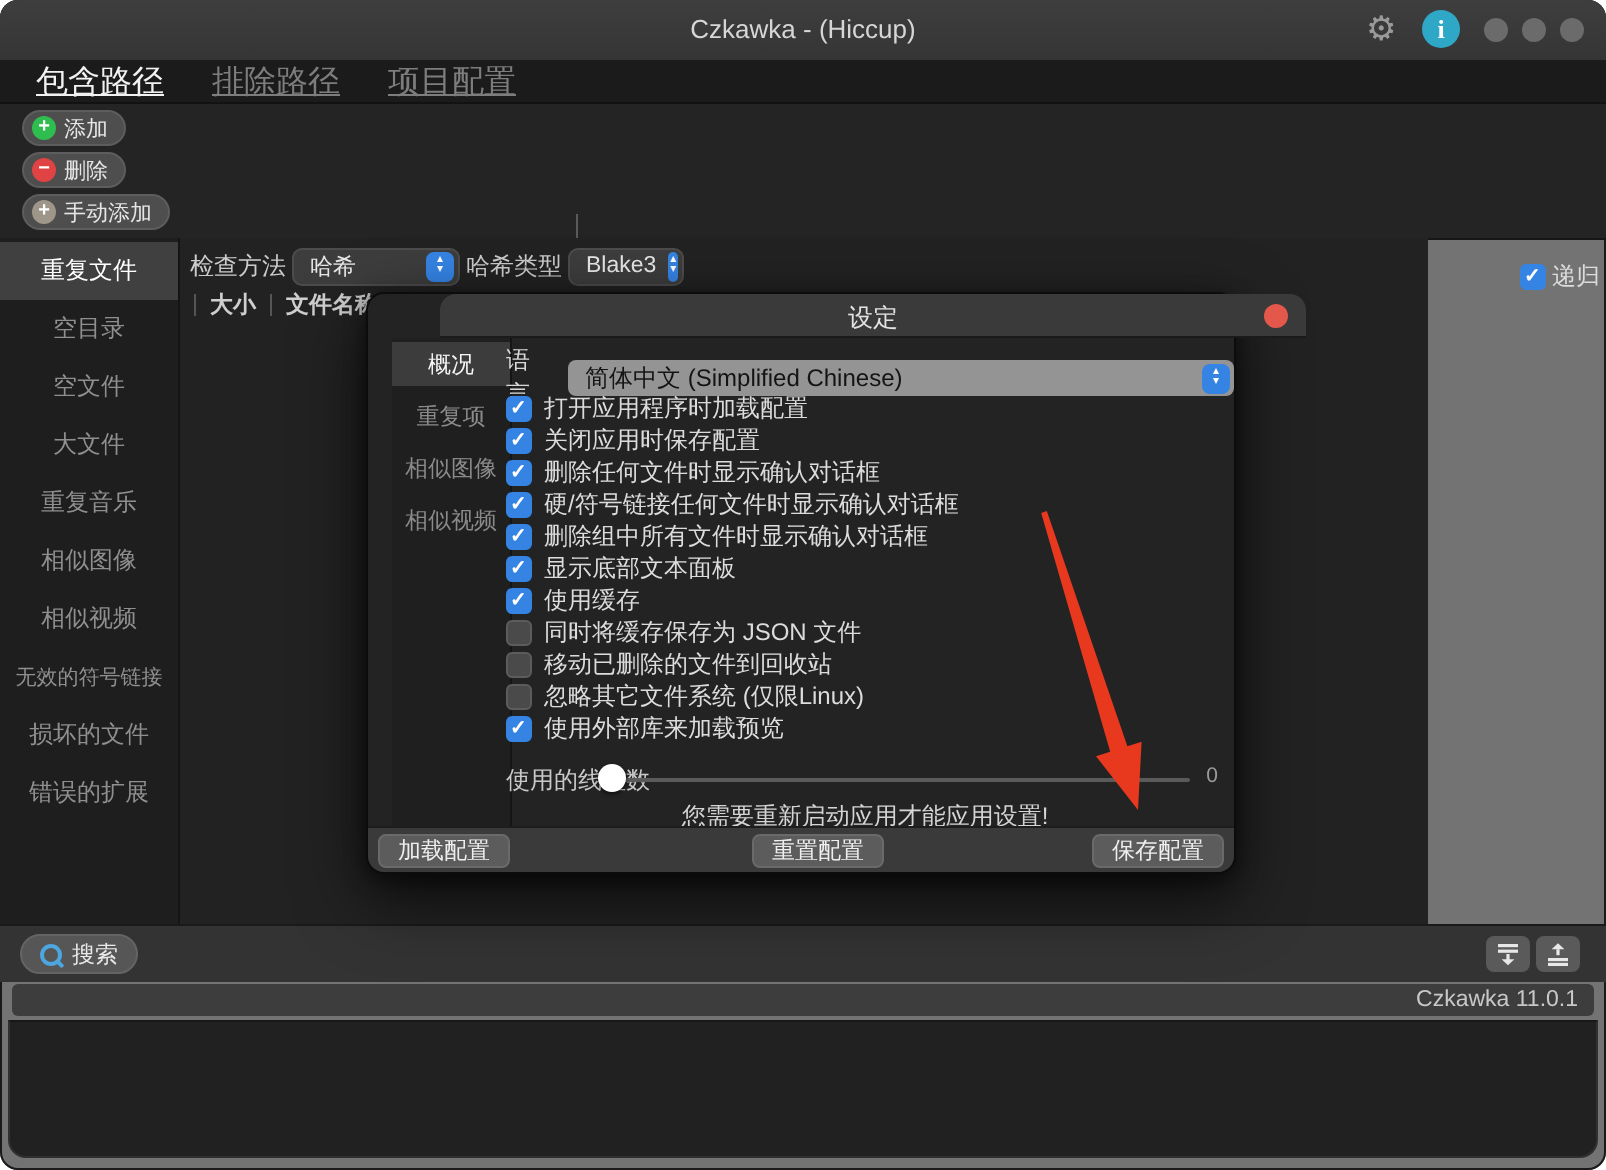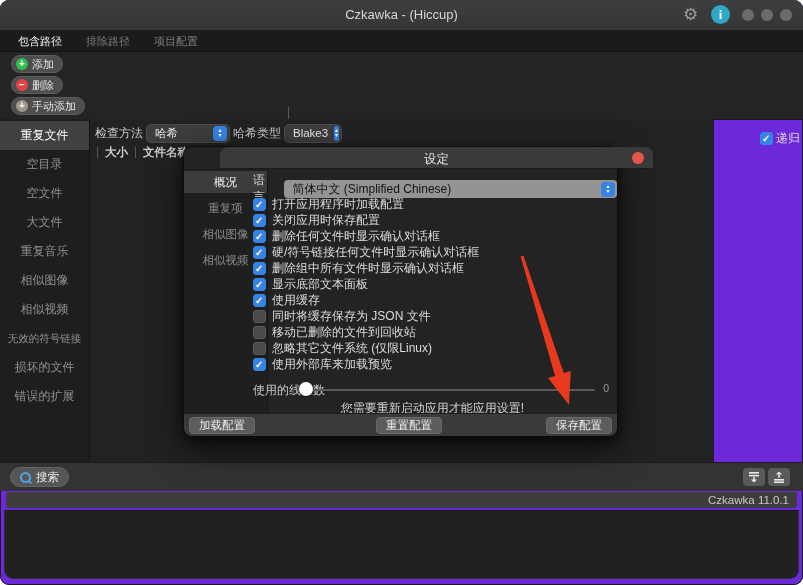--- a/index.html
+++ b/index.html
@@ -1,26 +1,26 @@
 <!DOCTYPE html>
 <html><head>
 <meta charset="utf-8">
 <style>
   html,body{margin:0;padding:0;background:#ffffff;font-family:"Liberation Sans",sans-serif;}
-  .window{position:relative;width:803px;height:585px;background:#6d28d9;border-radius:9px;overflow:hidden;box-shadow:0 0 0 1px #1a1a1a inset;}
+  .window{position:relative;width:803px;height:585px;background:#737373;border-radius:9px;overflow:hidden;box-shadow:0 0 0 1px #1a1a1a inset;}
   
   .titlebar{position:absolute;left:0;top:0;width:803px;height:30px;background:linear-gradient(#3e3e3e,#353535);border-bottom:1px solid #1c1c1c;}
   .title{position:absolute;left:0;right:0;top:7px;text-align:center;color:#d6d6d6;font-size:13px;}
   .gear{position:absolute;left:683px;top:4px;font-size:17px;color:#9a9a9a;cursor:default;}
   .info{position:absolute;left:711px;top:5px;width:19px;height:19px;border-radius:50%;background:#2fa7c7;color:#fff;font-size:13px;font-weight:bold;text-align:center;line-height:19px;font-family:"Liberation Serif",serif;}
   .windots{position:absolute;left:742px;top:9px;display:flex;gap:7px;}
   .windots span{width:12px;height:12px;border-radius:50%;background:#6b6b6b;display:block;}
   
   .tabbar{position:absolute;left:0;top:31px;width:803px;height:21px;background:#1b1b1b;border-bottom:1px solid #121212;display:flex;align-items:center;padding-left:8px;box-sizing:border-box;gap:4px;}
-  .ttab{font-size:11px;color:#7d7d7d;padding:3px 10px;}
+  .ttab{font-size:16px;color:#7d7d7d;padding:3px 10px;text-decoration:underline;}
   .ttab.active{color:#f2f2f2;}
   
   .paths{position:absolute;left:0;top:52px;width:803px;height:67px;background:#242424;border-bottom:1px solid #161616;}
   .pbtn{position:absolute;left:11px;height:18px;background:#4e4e4e;border:1px solid #5d5d5d;border-radius:9px;color:#e6e6e6;font-size:11px;display:flex;align-items:center;gap:4px;padding:0 8px 0 4px;box-sizing:border-box;}
   .cicon{width:12px;height:12px;border-radius:50%;color:#fff;font-size:10px;font-weight:bold;text-align:center;line-height:12px;display:block;}
   .cicon.green{background:#2ebd4e;} .cicon.red{background:#e04343;} .cicon.tan{background:#9e9688;}
   .phdr{position:absolute;top:66px;font-size:15px;font-weight:bold;color:#cfcfcf;}
   .psep{position:absolute;left:288px;top:55px;width:1px;height:14px;background:#5a5a5a;}
   .ppath{position:absolute;left:78px;top:76px;font-size:12px;color:#dcdcdc;}
   .cb{width:13px;height:13px;border-radius:3px;background:#4a4a4a;border:1px solid #5c5c5c;box-sizing:border-box;position:relative;}
@@ -38,21 +38,21 @@
   .dd{height:19px;background:#3d3d3d;border:1px solid #4c4c4c;border-radius:5px;display:flex;align-items:center;justify-content:space-between;padding:0 2px 0 8px;box-sizing:border-box;color:#e8e8e8;font-size:11.5px;gap:6px;}
   .spin{width:14px;height:15px;background:#3584e4;border-radius:4px;color:#fff;display:flex;flex-direction:column;align-items:center;justify-content:center;line-height:4px;font-size:6px;}
   .spin i{font-style:normal;display:block;height:5px;}
   .theadrow{position:absolute;left:90px;top:26px;height:15px;display:flex;align-items:center;color:#cfcfcf;font-size:11.5px;font-weight:bold;}
   .thsep{width:1px;height:11px;background:#555;margin:0 7px;}
   
   .dialog{position:absolute;left:183px;top:146px;width:435px;height:291px;background:#232323;border-radius:9px;border:1px solid #0c0c0c;box-shadow:0 12px 34px rgba(0,0,0,.68),0 3px 10px rgba(0,0,0,.5);box-sizing:border-box;}
   .dtitlebar{position:absolute;left:0;top:0;width:100%;height:22px;background:#3a3a3a;border-radius:8px 8px 0 0;border-bottom:1px solid #1a1a1a;box-sizing:border-box;margin-left:36px;}
   .dtitle{position:absolute;left:0;right:0;top:4px;text-align:center;color:#e2e2e2;font-size:12.5px;}
   .dclose{position:absolute;right:9px;top:5px;width:12px;height:12px;border-radius:50%;background:#e4584c;}
-  .dtabs{position:absolute;left:0;top:22px;width:84px;bottom:23px;background:#1f1f1f;border-right:1px solid #151515;padding-top:2px;box-sizing:border-box;}
+  .dtabs{position:absolute;left:12px;top:22px;width:60px;bottom:23px;background:#1f1f1f;border-right:1px solid #151515;padding-top:2px;box-sizing:border-box;}
   .dtab{height:22px;margin-bottom:4px;display:flex;align-items:center;justify-content:center;color:#8a8a8a;font-size:11.5px;}
   .dtab.active{background:#3c3c3c;color:#f5f5f5;}
   .dbody{position:absolute;left:64px;top:22px;right:0;bottom:23px;}
   .langrow{position:absolute;left:5px;top:3px;display:flex;align-items:center;gap:7px;color:#d8d8d8;font-size:12px;}
   .langdd{width:340px;height:18px;background:#949494;border-radius:4px;color:#141414;font-size:12px;display:flex;align-items:center;justify-content:space-between;padding:0 2px 0 9px;box-sizing:border-box;}
   .opt{position:absolute;left:5px;display:flex;align-items:center;gap:6px;color:#dcdcdc;font-size:12px;}
   .slider{position:absolute;left:5px;top:212px;height:16px;right:8px;color:#c9c9c9;font-size:12px;}
   .slider .lbl{position:absolute;left:0;top:1px;}
   .slider .track{position:absolute;left:58px;right:14px;top:8px;height:2px;background:#5a5a5a;border-radius:1px;}
   .slider .knob{position:absolute;left:46px;top:1px;width:14px;height:14px;border-radius:50%;background:#ffffff;box-shadow:0 1px 2px rgba(0,0,0,.6);}

